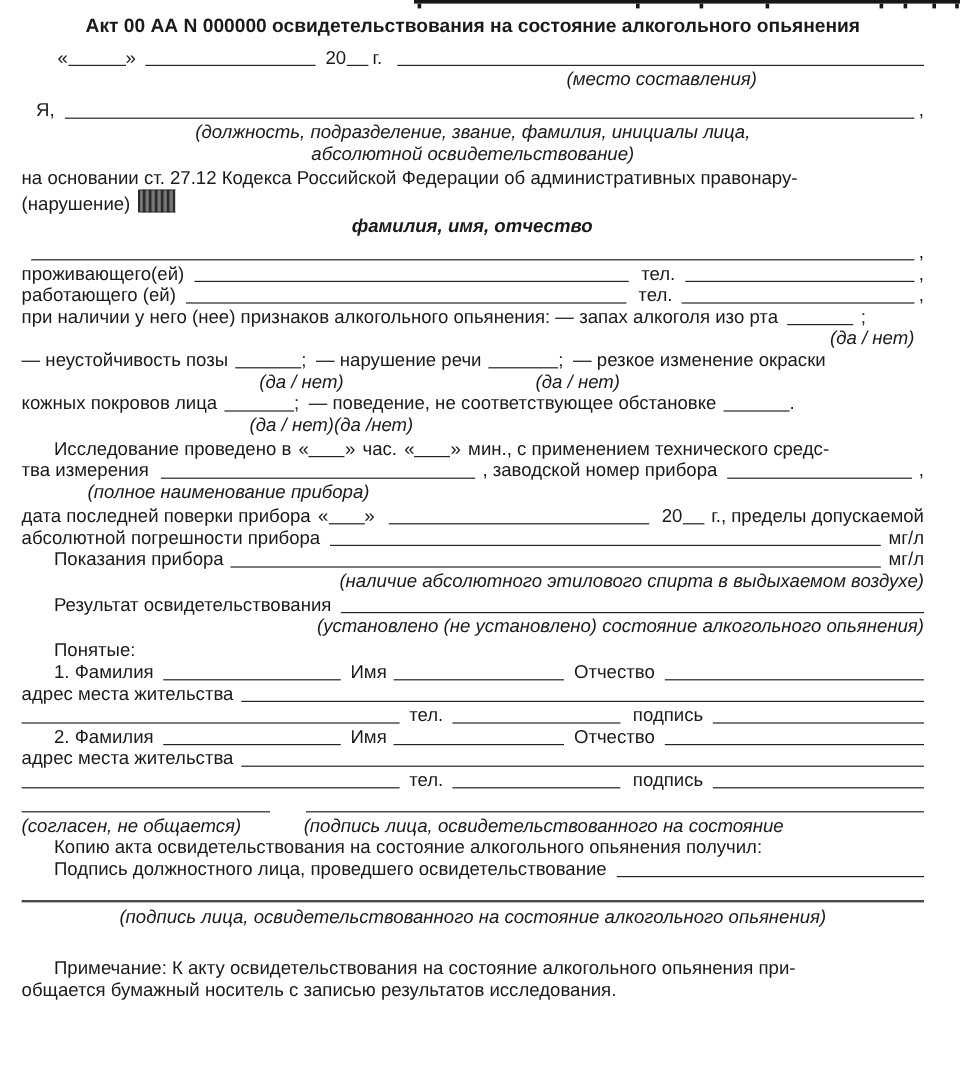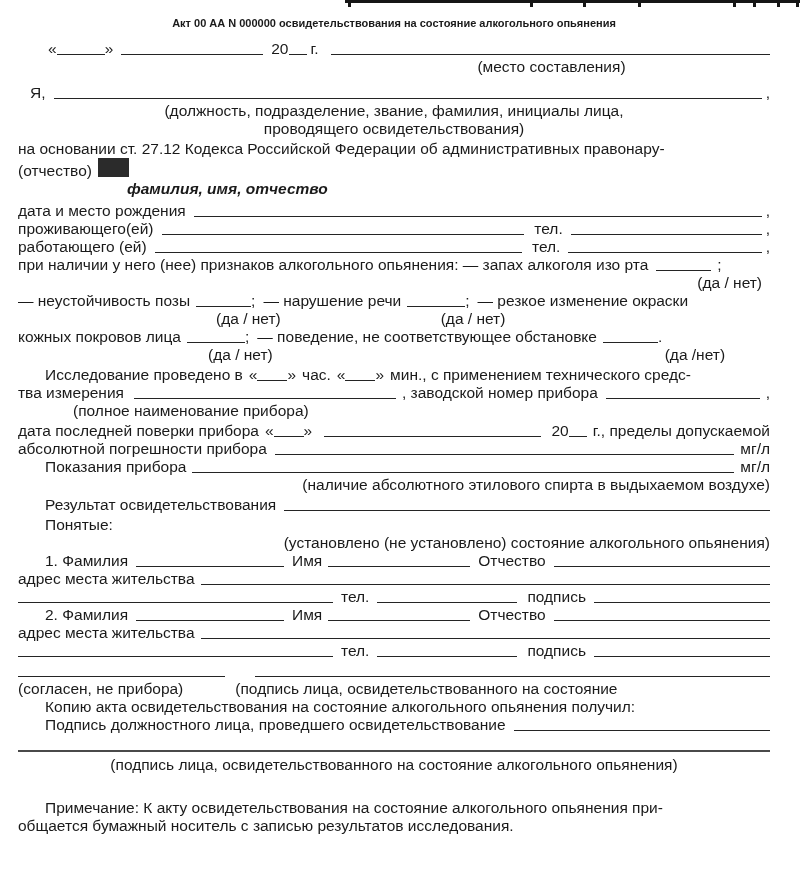--- a/index.html
+++ b/index.html
@@ -5,31 +5,31 @@
   html,body{margin:0;padding:0;}
   body{
     width:800px;height:894px;background:#ffffff;overflow:hidden;position:relative;
     font-family:"Liberation Sans",sans-serif;color:#1a1a1a;
   }
   .doc{box-sizing:border-box;width:800px;padding:0 30px 0 18px;font-size:15.5px;line-height:18px;}
   .row{display:flex;align-items:flex-end;height:18px;white-space:nowrap;}
   .row > span{display:inline-block;}
   .bl{border-bottom:1.6px solid #242424;height:1px;margin-bottom:3px;align-self:flex-end;}
   .flex1{flex:1 1 auto;}
-  .cap{}
+  .cap{font-style:italic;}
   .center{justify-content:center;text-align:right;}
   .right{justify-content:flex-end;text-align:right;}
   .indent{padding-left:27px;}
-  .title{font-weight:bold;font-size:11px;line-height:22px;height:22px;margin-top:12px;text-align:center;justify-content:center;}
+  .title{font-weight:bold;font-size:16px;line-height:22px;height:22px;margin-top:12px;text-align:center;justify-content:center;}
   .mt2{margin-top:2px;}.mt4{margin-top:4px;}.mt6{margin-top:6px;}.mt8{margin-top:8px;}.mt16{margin-top:25px;}
   .cells{display:flex;width:533px;height:21px;margin-left:6px;align-self:flex-end;margin-bottom:0;}
   .cell{flex:1 1 auto;border:1.5px solid #2b2b2b;border-left:none;background:#fff;}
   .cell:first-child{border-left:1.5px solid #2b2b2b;}
   .boxrow{height:22px;}
-  .fio-cap{margin-left:109px;width:533px;text-align:left;font-style:italic;font-weight:bold;}
+  .fio-cap{margin-left:109px;width:533px;text-align:center;font-style:italic;font-weight:bold;}
   .topline{position:absolute;top:0;left:345px;right:0;height:3px;background:#161616;}
   .tick{position:absolute;top:3px;width:2.5px;height:4px;background:#161616;}
   .sigline{height:0;border-top:2.2px solid #4a4a4a;margin-top:16px;}
   .ml4{margin-left:4px;}.ml6{margin-left:6px;}.ml8{margin-left:8px;}.ml10{margin-left:10px;}
   .ml12{margin-left:12px;}.ml30{margin-left:30px;}
 </style>
 </head>
 <body>
 
 <div class="topline">
@@ -63,35 +63,34 @@
     <span class="cap flex1" style="text-align:center">(место составления)</span>
   </div>
 
   <div class="row mt8">
     <span class="ml12">Я,</span>
     <span class="bl flex1 ml8"></span>
     <span class="ml4">,</span>
   </div>
 
   <div class="row center cap">(должность, подразделение, звание, фамилия, инициалы лица,</div>
-  <div class="row center cap">проводящего освидетельствования)</div>
+  <div class="row center cap">абсолютной освидетельствование)</div>
 
   <div class="row mt2">на основании ст. 27.12 Кодекса Российской Федерации об административных правонару-</div>
 
   <div class="row boxrow">
-    <span>(отчество)</span>
+    <span>(нарушение)</span>
     <span class="cells"><span class="cell"></span><span class="cell"></span><span class="cell"></span><span class="cell"></span><span class="cell"></span><span class="cell"></span><span class="cell"></span><span class="cell"></span><span class="cell"></span><span class="cell"></span><span class="cell"></span><span class="cell"></span><span class="cell"></span><span class="cell"></span><span class="cell"></span><span class="cell"></span><span class="cell"></span><span class="cell"></span><span class="cell"></span><span class="cell"></span><span class="cell"></span><span class="cell"></span><span class="cell"></span><span class="cell"></span><span class="cell"></span><span class="cell"></span><span class="cell"></span><span class="cell"></span><span class="cell"></span><span class="cell"></span></span>
   </div>
 
   <div class="row">
     <span class="fio-cap">фамилия, имя, отчество</span>
   </div>
 
   <div class="row mt4">
-    <span>дата и место рождения</span>
     <span class="bl flex1 ml8"></span>
     <span class="ml4">,</span>
   </div>
 
   <div class="row">
     <span>проживающего(ей)</span>
     <span class="bl ml8" style="flex:1.9 1 auto"></span>
     <span class="ml10">тел.</span>
     <span class="bl ml8" style="flex:1 1 auto"></span>
     <span class="ml4">,</span>
@@ -132,21 +131,21 @@
     <span>кожных покровов лица</span>
     <span class="bl ml6" style="width:58px"></span>
     <span>;</span>
     <span class="ml8">— поведение, не соответствующее обстановке</span>
     <span class="bl ml6" style="width:55px"></span>
     <span>.</span>
   </div>
 
   <div class="row cap">
     <span style="margin-left:190px">(да / нет)</span>
-    <span style="margin-left:392px">(да /нет)</span>
+    <span style="">(да /нет)</span>
   </div>
 
   <div class="row indent mt2">
     <span>Исследование проведено в</span>
     <span class="ml6">«</span>
     <span class="bl" style="width:30px"></span>
     <span>»</span>
     <span class="ml6">час.</span>
     <span class="ml6">«</span>
     <span class="bl" style="width:30px"></span>
@@ -189,23 +188,23 @@
     <span class="ml6">мг/л</span>
   </div>
 
   <div class="row right cap">(наличие абсолютного этилового спирта в выдыхаемом воздухе)</div>
 
   <div class="row indent mt2">
     <span>Результат освидетельствования</span>
     <span class="bl flex1 ml8"></span>
   </div>
 
+  <div class="row right cap">(установлено (не установлено) состояние алкогольного опьянения)</div>
+
   <div class="row indent mt2">Понятые:</div>
-
-  <div class="row right cap">(установлено (не установлено) состояние алкогольного опьянения)</div>
 
   <div class="row indent">
     <span>1. Фамилия</span>
     <span class="bl ml8" style="width:148px"></span>
     <span class="ml8">Имя</span>
     <span class="bl ml6" style="width:142px"></span>
     <span class="ml8">Отчество</span>
     <span class="bl flex1 ml8"></span>
   </div>
 
@@ -244,21 +243,21 @@
     <span class="bl flex1 ml8"></span>
   </div>
 
 
   <div class="row mt2">
     <span class="bl" style="width:207px"></span>
     <span class="bl flex1 ml30"></span>
   </div>
 
   <div class="row cap">
-    <span>(согласен, не прибора)</span>
+    <span>(согласен, не общается)</span>
     <span style="margin-left:52px">(подпись лица, освидетельствованного на состояние</span>
   </div>
 
 
   <div class="row indent">Копию акта освидетельствования на состояние алкогольного опьянения получил:</div>
 
   <div class="row indent">
     <span>Подпись должностного лица, проведшего освидетельствование</span>
     <span class="bl flex1 ml8"></span>
   </div>

